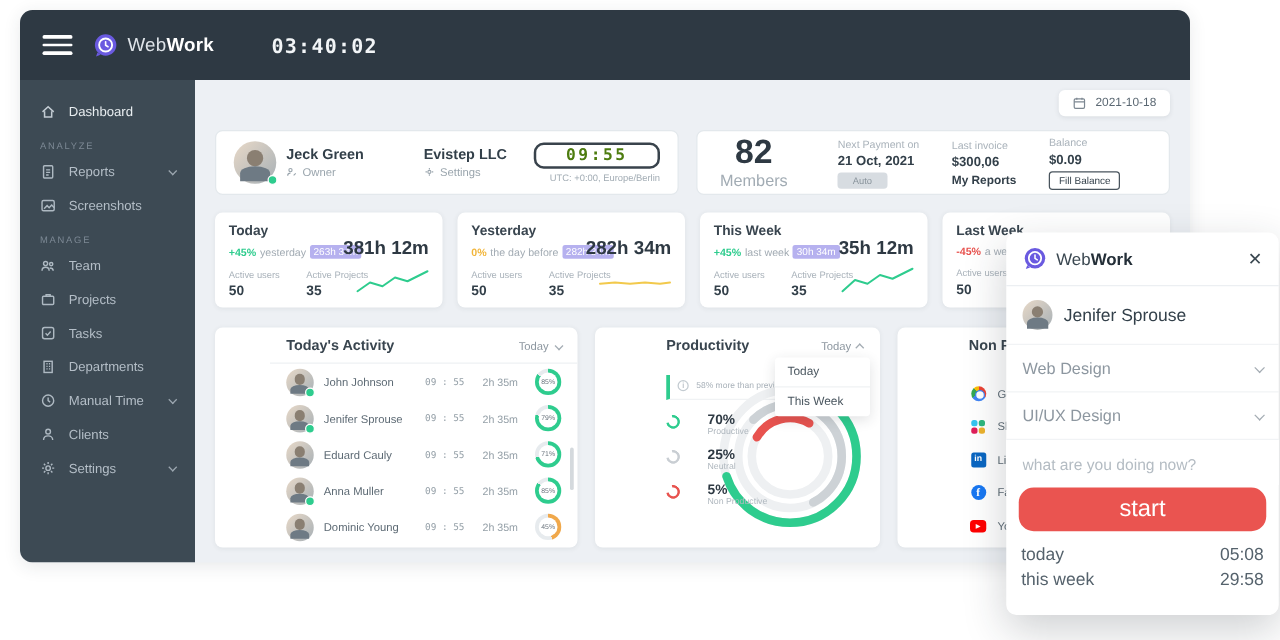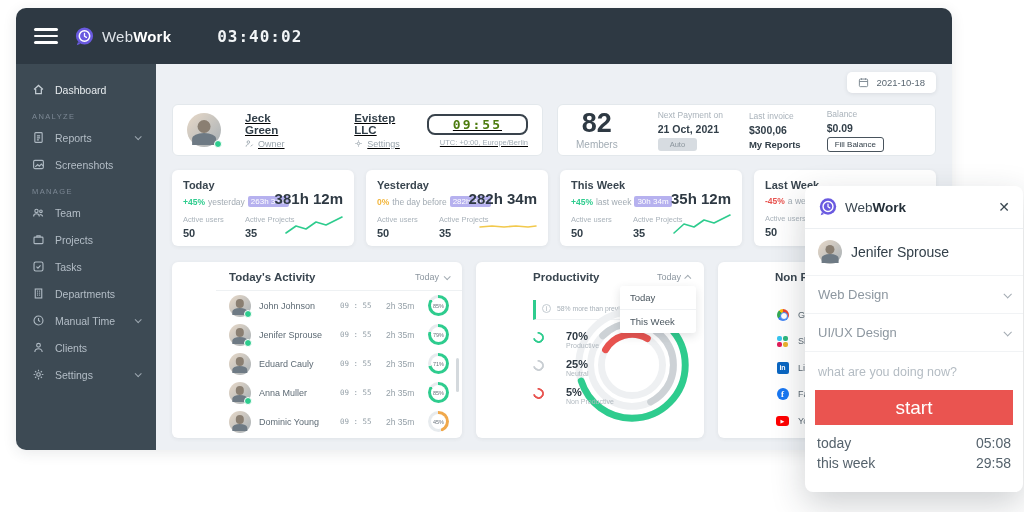--- a/index.html
+++ b/index.html
@@ -34,33 +34,33 @@
   .row1 .card { flex:1; border:1px solid #e3e8ec; height:52px; display:flex; align-items:center; }
 
   .avatar { border-radius:50%; position:relative; flex:none; background:linear-gradient(135deg,#e8d9c8,#a7b0b6); }
   .avatar.big { width:34px; height:34px; }
   .avatar.small { width:22px; height:22px; }
   .avatar.tiny { width:24px; height:24px; }
   .avatar .head { position:absolute; left:50%; top:22%; width:38%; height:38%; transform:translateX(-50%); border-radius:50%; background:#8a7f72; }
   .avatar .bodyy { position:absolute; left:50%; bottom:6%; width:70%; height:34%; transform:translateX(-50%); border-radius:50% 50% 0 0; background:#6e7a84; }
   .dot { position:absolute; right:-1px; bottom:-1px; width:8px; height:8px; border-radius:50%; background:#2ecc8e; border:1.5px solid #fff; }
 
-  .prof { padding:0 14px; gap:24px;text-decoration:underline; }
+  .prof { padding:0 14px; gap:8px; }
   .pcol { display:flex; flex-direction:column; gap:3px; }
   .pname { font-size:11.5px; font-weight:bold; color:#323f49; }
   .psub { font-size:9px; color:#9aa5ad; display:flex; align-items:center; gap:4px; }
   .prof .mid { margin-left:40px; }
   .clockwrap { margin-left:auto; display:flex; flex-direction:column; align-items:flex-end; gap:3px; }
   .sevenseg { border:2px solid #39434c; border-radius:8px; padding:1px 24px; font-family:"DejaVu Sans Mono",monospace; font-weight:bold; font-size:13px; color:#4d7c0f; letter-spacing:2px; }
   .tz { font-size:7.5px; color:#a2acb4; }
 
   .acct { padding:0 18px; gap:26px; }
   .members { display:flex; flex-direction:column; align-items:center; margin-right:14px; }
   .members b { font-size:27px; color:#2e3943; line-height:1; }
-  .members span { font-size:10px; color:#a2acb4; margin-top:2px; }
+  .members span { font-size:13px; color:#a2acb4; margin-top:2px; }
   .acol { display:flex; flex-direction:column; gap:3px; }
   .alabel { font-size:8.5px; color:#aab3bb; }
   .avalue { font-size:10.5px; font-weight:bold; color:#323f49; }
   .badge-auto { background:#d7dce1; color:#8b959d; font-size:7.5px; padding:2px 12px; border-radius:3px; width:max-content; }
   .link { font-size:9.5px; font-weight:bold; color:#323f49; cursor:pointer; }
   .fill-btn { border:1px solid #49545d; border-radius:3px; font-size:8px; color:#323f49; padding:2px 7px; width:max-content; cursor:pointer; background:#fff; }
 
   
   .row2 { display:flex; gap:12px; margin-top:14px; }
   .stat { flex:1; box-shadow:0 1px 4px rgba(40,50,60,.07); padding:9px 11px; height:76px; position:relative; }
@@ -128,21 +128,21 @@
   .tracker { position:absolute; left:805px; top:186px; width:218px; height:306px; background:#fff; border-radius:8px; box-shadow:0 12px 34px rgba(30,40,50,.22); z-index:10; display:flex; flex-direction:column; }
   .t-head { display:flex; align-items:center; padding:11px 13px; gap:7px; border-bottom:1px solid #eceff2; }
   .t-brand { font-size:13.5px; color:#3a4750; }
   .t-brand b { color:#242f38; }
   .t-close { margin-left:auto; font-size:14px; color:#3a4750; cursor:pointer; line-height:1; }
   .t-user { display:flex; align-items:center; gap:9px; padding:11px 13px; font-size:14px; color:#33404a; border-bottom:1px solid #f1f3f5; }
   .t-select { display:flex; align-items:center; justify-content:space-between; padding:11px 13px; font-size:13px; color:#8d97a0; border-bottom:1px solid #f1f3f5; cursor:pointer; }
   .t-select .chev { margin-left:0; width:6px; height:6px; }
   .t-input { border:none; outline:none; padding:13px 13px 9px; font-size:12.5px; color:#4a565f; font-family:"Liberation Sans",sans-serif; width:100%; }
   .t-input::placeholder { color:#b4bcc3; }
-  .t-start { margin:2px 10px 6px; height:35px; background:#ea5450; color:#fff; border:none; border-radius:0; font-size:19px; font-family:"Liberation Sans",sans-serif; cursor:pointer; }
+  .t-start { margin:2px 10px 6px; height:35px; background:#ea5450; color:#fff; border:none; border-radius:12px; font-size:19px; font-family:"Liberation Sans",sans-serif; cursor:pointer; }
   .t-foot { padding:2px 12px; }
   .t-frow { display:flex; justify-content:space-between; font-size:14px; color:#55626c; padding:2px 0; }
 </style>
 </head>
 <body>
 
 <div class="app">
 
   <div class="topbar">
     <div class="burger">

